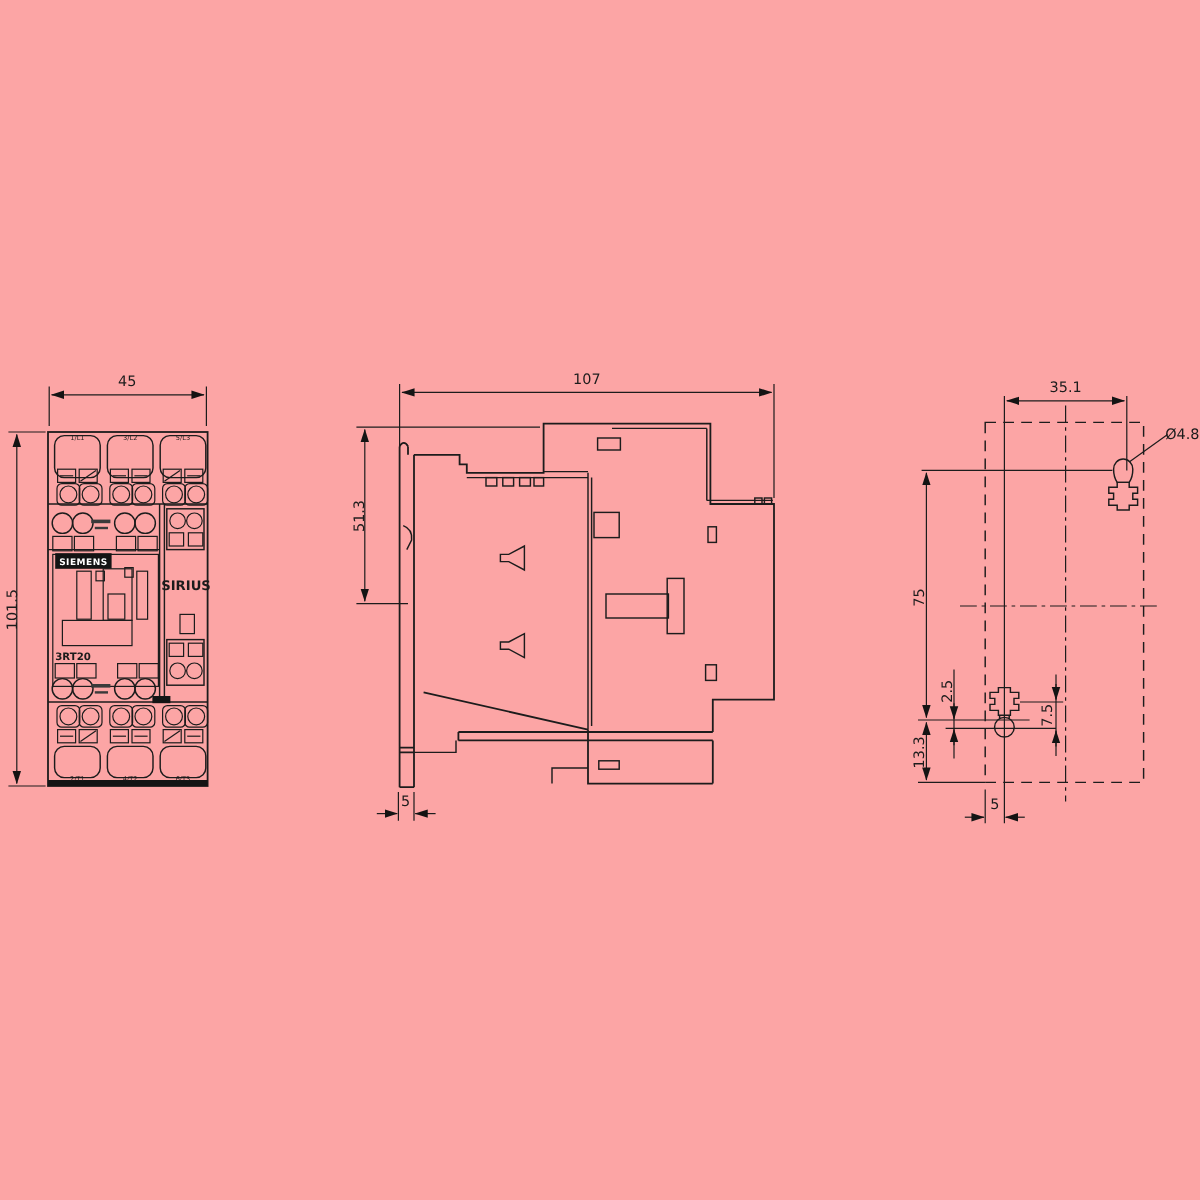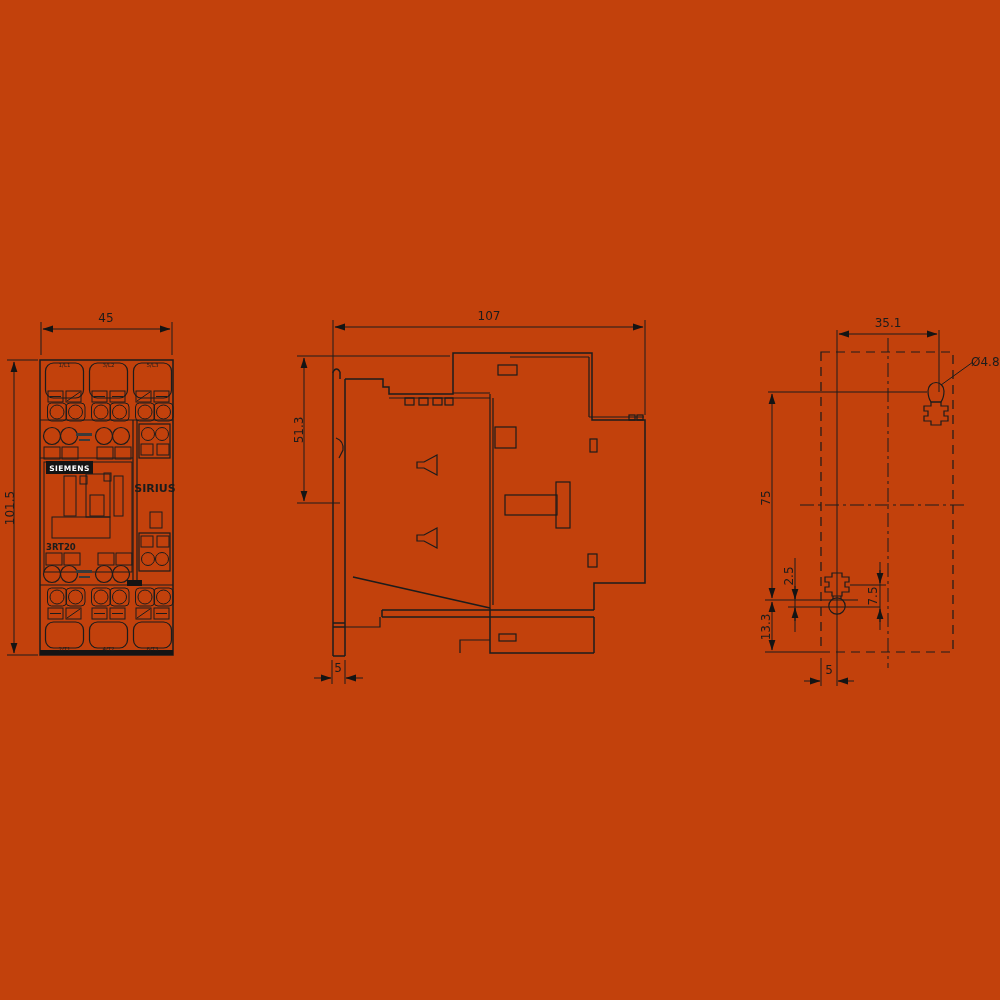--- a/index.html
+++ b/index.html
@@ -1,16 +1,16 @@
 <!DOCTYPE html>
 <html><head>
 <meta charset="utf-8">
 <style>
   html,body{margin:0;padding:0;background:#ffffff;}
-  .canvas{position:relative;width:1000px;height:1000px;background:#c2410c;overflow:hidden;
+  .canvas{position:relative;width:1000px;height:1000px;background:#fca5a5;overflow:hidden;
           font-family:"DejaVu Sans", sans-serif;}
   svg{display:block;}
   .ol{fill:none;stroke:#1c1c1c;stroke-width:1.5;}
   .ol2{fill:none;stroke:#1c1c1c;stroke-width:1.2;}
   .thin{fill:none;stroke:#1c1c1c;stroke-width:1;}
   .dim{fill:none;stroke:#1c1c1c;stroke-width:1;}
   .dash{fill:none;stroke:#1c1c1c;stroke-width:1.2;stroke-dasharray:9 6;}
   .dashdot{fill:none;stroke:#1c1c1c;stroke-width:1;stroke-dasharray:14 4 3 4;}
   .dtxt{font-size:12px;fill:#1c1c1c;}
   .tiny{font-size:5.5px;fill:#1c1c1c;}

